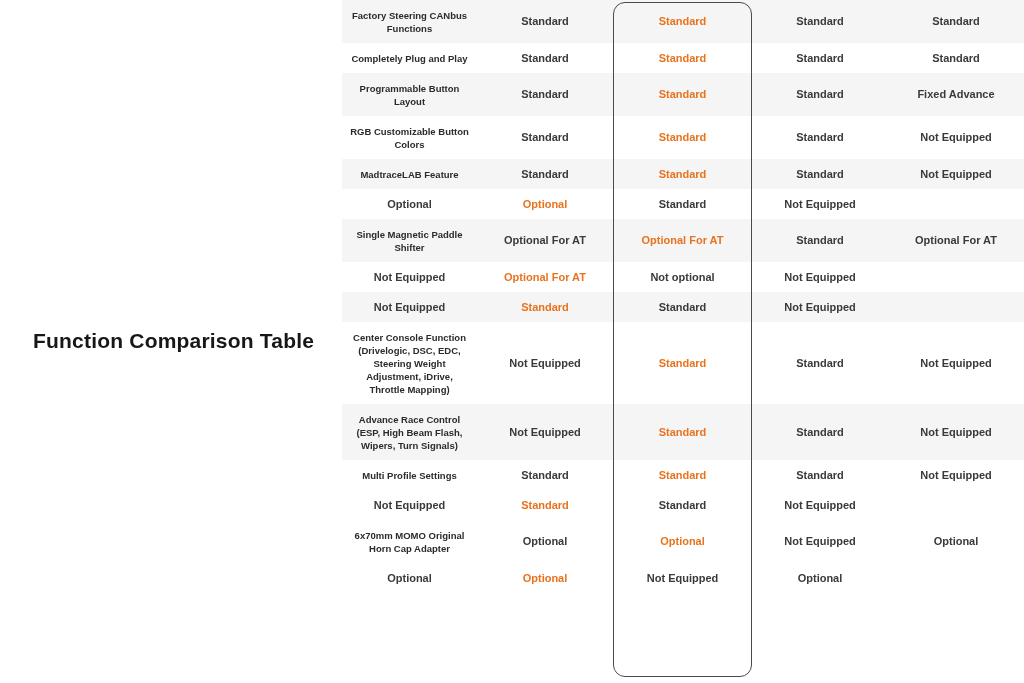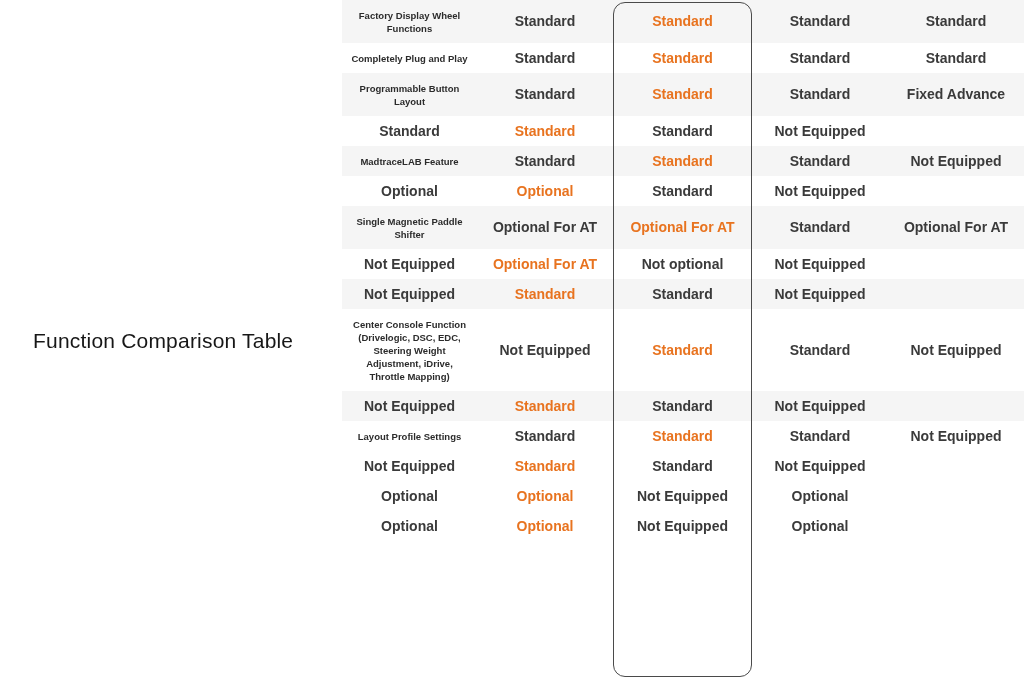--- a/index.html
+++ b/index.html
@@ -14,21 +14,21 @@
     height: 683px;
     background: #ffffff;
     overflow: hidden;
   }
   .page-title {
     position: absolute;
     left: 33px;
     top: 329px;
     margin: 0;
     font-size: 21px;
-    font-weight: normal;
+    font-weight: bold;
     color: #171717;
     letter-spacing: 0.2px;
     white-space: nowrap;
   }
   .table {
     position: absolute;
     left: 342px;
     top: 0;
     width: 682px;
   }
@@ -61,21 +61,21 @@
     line-height: 13px;
   }
   .feature {
     font-size: 9.5px;
     font-weight: bold;
     color: #2b2b2b;
     white-space: pre-line;
     padding: 0 6px;
   }
   .value {
-    font-size: 14px;
+    font-size: 11px;
     font-weight: bold;
     color: #3a3a3a;
     white-space: nowrap;
   }
   .podium-outline {
     position: absolute;
     left: 271px;
     top: 2px;
     width: 139px;
     height: 675px;
@@ -90,21 +90,21 @@
 
 <div class="canvas">
 
   <h1 class="page-title">Function Comparison Table</h1>
 
   <div class="table">
 
 
     <div id="rows">
         <div class="row shaded">
-          <div class="cell feature">Factory Display Wheel
+          <div class="cell feature">Factory Steering CANbus
 Functions</div>
           <div class="cell value">Standard</div>
           <div class="cell value accent" style="color: rgb(232, 115, 31);">Standard</div>
           <div class="cell value">Standard</div>
           <div class="cell value">Standard</div>
         </div>
         <div class="row">
           <div class="cell feature">Completely Plug and Play</div>
           <div class="cell value">Standard</div>
           <div class="cell value accent" style="color: rgb(232, 115, 31);">Standard</div>
@@ -113,20 +113,22 @@
         </div>
         <div class="row shaded">
           <div class="cell feature">Programmable Button
 Layout</div>
           <div class="cell value">Standard</div>
           <div class="cell value accent" style="color: rgb(232, 115, 31);">Standard</div>
           <div class="cell value">Standard</div>
           <div class="cell value">Fixed Advance</div>
         </div>
         <div class="row">
+          <div class="cell feature">RGB Customizable Button
+Colors</div>
           <div class="cell value">Standard</div>
           <div class="cell value accent" style="color: rgb(232, 115, 31);">Standard</div>
           <div class="cell value">Standard</div>
           <div class="cell value">Not Equipped</div>
         </div>
         <div class="row shaded">
           <div class="cell feature">MadtraceLAB Feature</div>
           <div class="cell value">Standard</div>
           <div class="cell value accent" style="color: rgb(232, 115, 31);">Standard</div>
           <div class="cell value">Standard</div>
@@ -163,39 +165,44 @@
 (Drivelogic, DSC, EDC,
 Steering Weight
 Adjustment, iDrive,
 Throttle Mapping)</div>
           <div class="cell value">Not Equipped</div>
           <div class="cell value accent" style="color: rgb(232, 115, 31);">Standard</div>
           <div class="cell value">Standard</div>
           <div class="cell value">Not Equipped</div>
         </div>
         <div class="row shaded">
-          <div class="cell value">Not Equipped</div>
-          <div class="cell value accent" style="color: rgb(232, 115, 31);">Standard</div>
-          <div class="cell value">Standard</div>
-          <div class="cell value">Not Equipped</div>
-        </div>
-        <div class="row">
-          <div class="cell feature">Layout Profile Settings</div>
-          <div class="cell value">Standard</div>
-          <div class="cell value accent" style="color: rgb(232, 115, 31);">Standard</div>
-          <div class="cell value">Standard</div>
-          <div class="cell value">Not Equipped</div>
-        </div>
-        <div class="row">
-          <div class="cell value">Not Equipped</div>
-          <div class="cell value accent" style="color: rgb(232, 115, 31);">Standard</div>
-          <div class="cell value">Standard</div>
-          <div class="cell value">Not Equipped</div>
-        </div>
-        <div class="row">
+          <div class="cell feature">Advance Race Control
+(ESP, High Beam Flash,
+Wipers, Turn Signals)</div>
+          <div class="cell value">Not Equipped</div>
+          <div class="cell value accent" style="color: rgb(232, 115, 31);">Standard</div>
+          <div class="cell value">Standard</div>
+          <div class="cell value">Not Equipped</div>
+        </div>
+        <div class="row">
+          <div class="cell feature">Multi Profile Settings</div>
+          <div class="cell value">Standard</div>
+          <div class="cell value accent" style="color: rgb(232, 115, 31);">Standard</div>
+          <div class="cell value">Standard</div>
+          <div class="cell value">Not Equipped</div>
+        </div>
+        <div class="row">
+          <div class="cell value">Not Equipped</div>
+          <div class="cell value accent" style="color: rgb(232, 115, 31);">Standard</div>
+          <div class="cell value">Standard</div>
+          <div class="cell value">Not Equipped</div>
+        </div>
+        <div class="row">
+          <div class="cell feature">6x70mm MOMO Original
+Horn Cap Adapter</div>
           <div class="cell value">Optional</div>
           <div class="cell value accent" style="color: rgb(232, 115, 31);">Optional</div>
           <div class="cell value">Not Equipped</div>
           <div class="cell value">Optional</div>
         </div>
         <div class="row">
           <div class="cell value">Optional</div>
           <div class="cell value accent" style="color: rgb(232, 115, 31);">Optional</div>
           <div class="cell value">Not Equipped</div>
           <div class="cell value">Optional</div>

